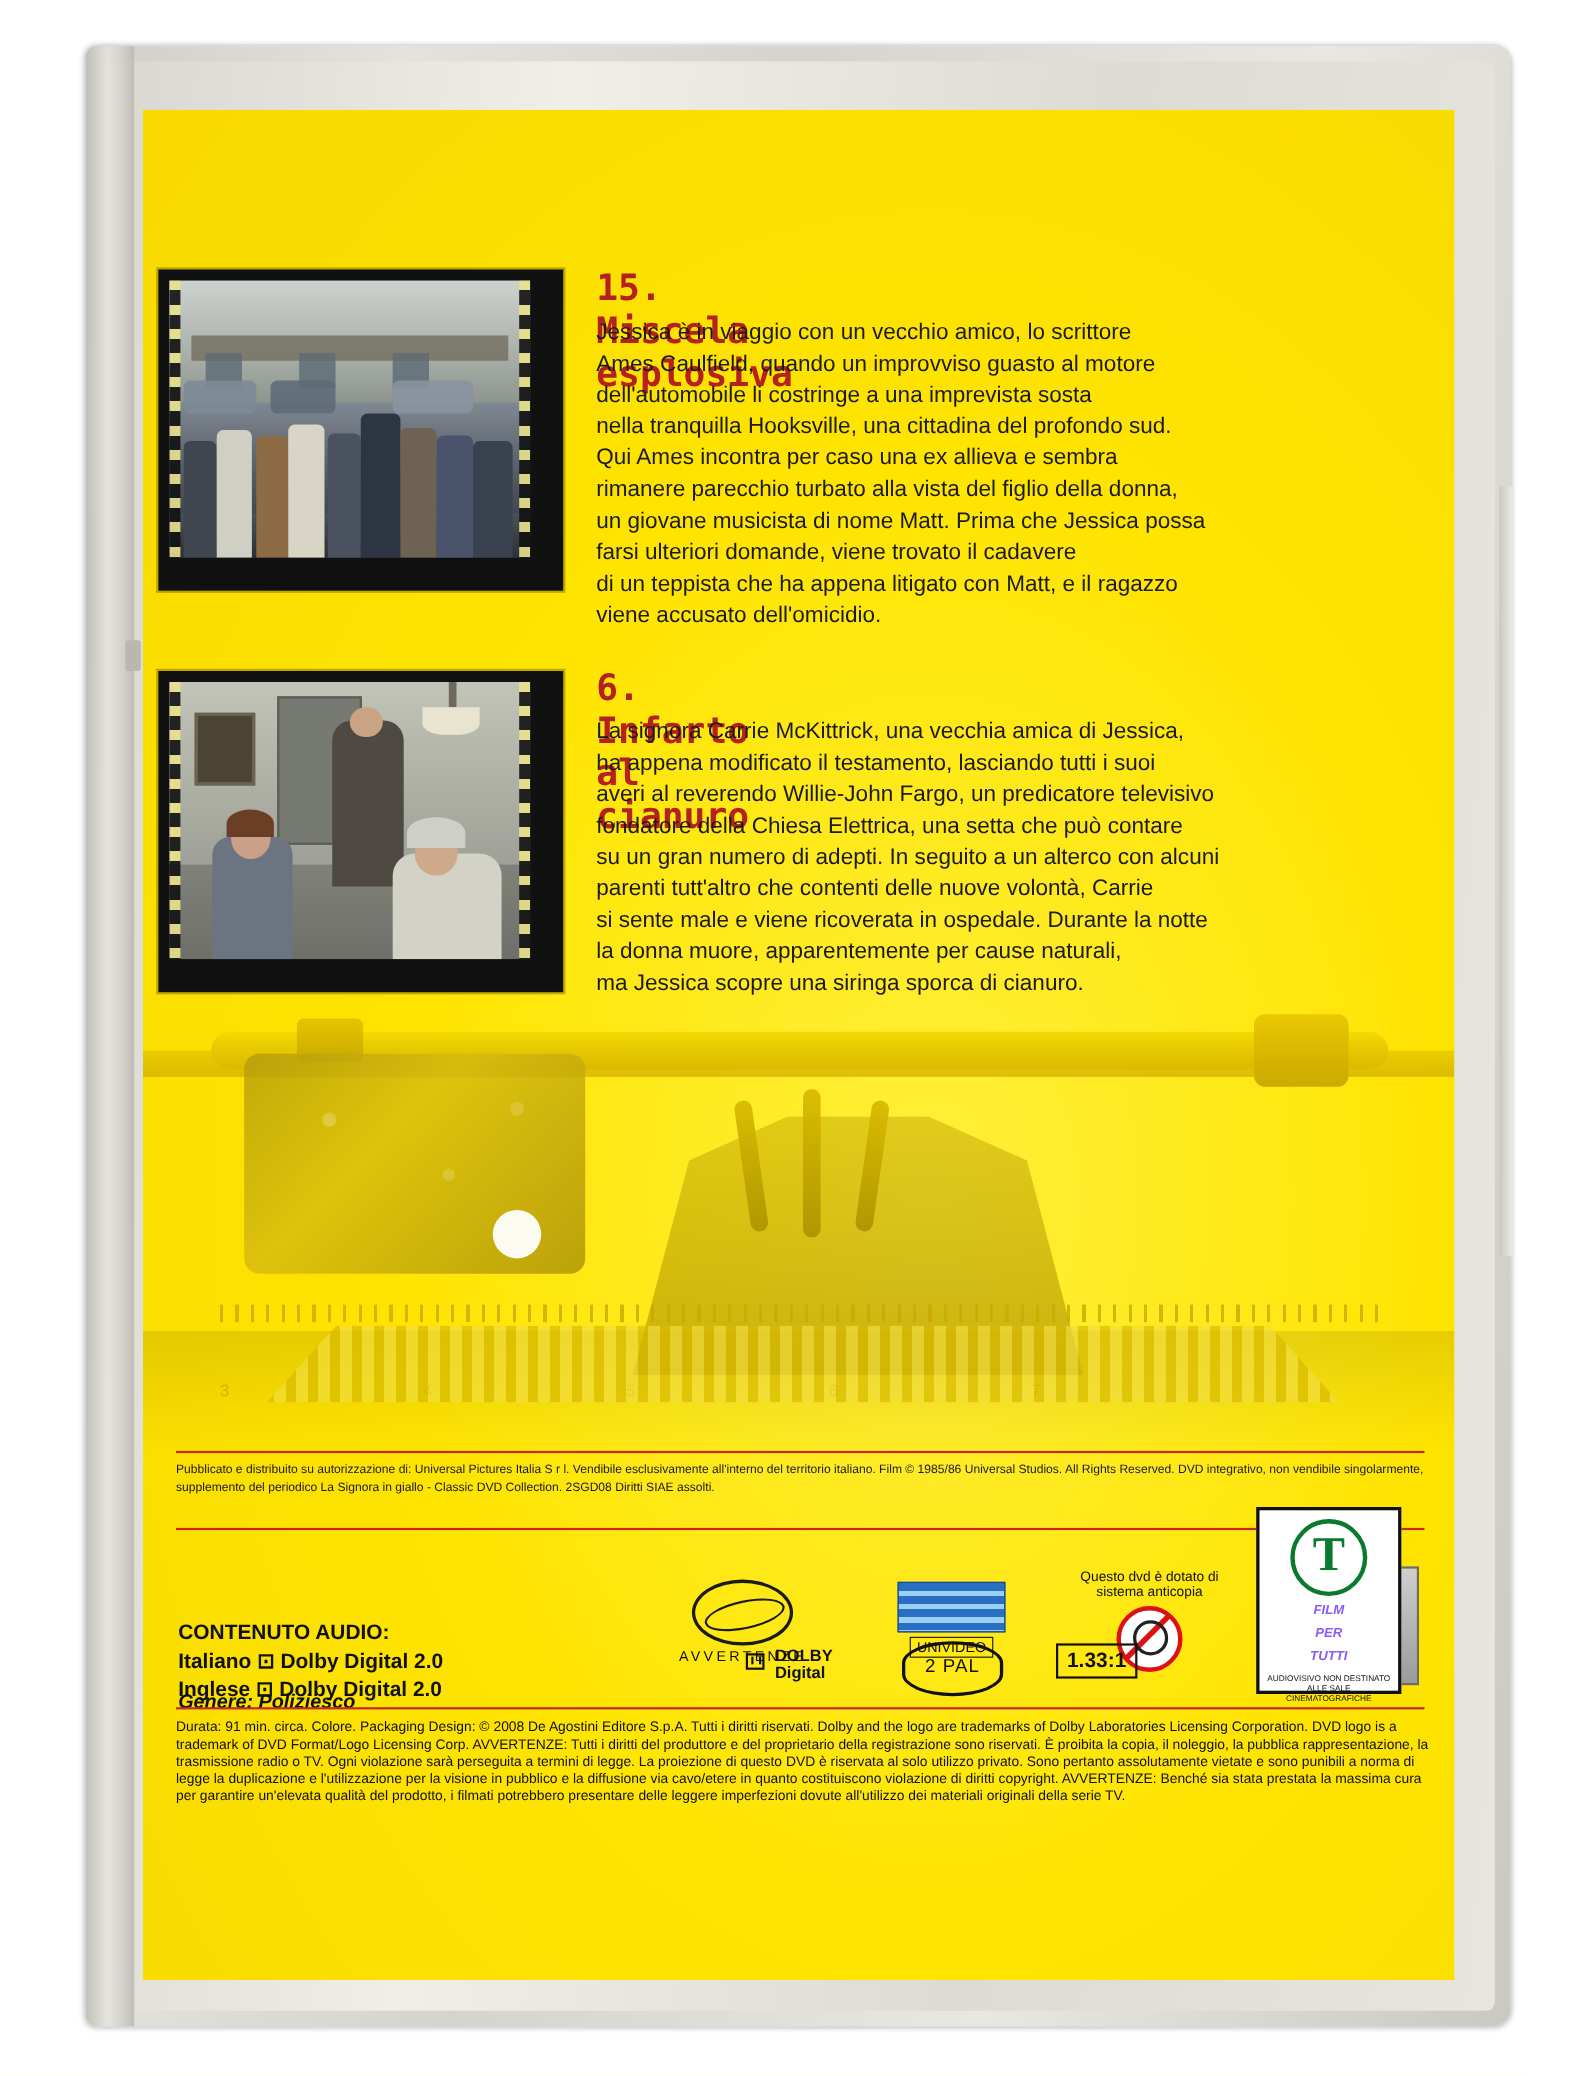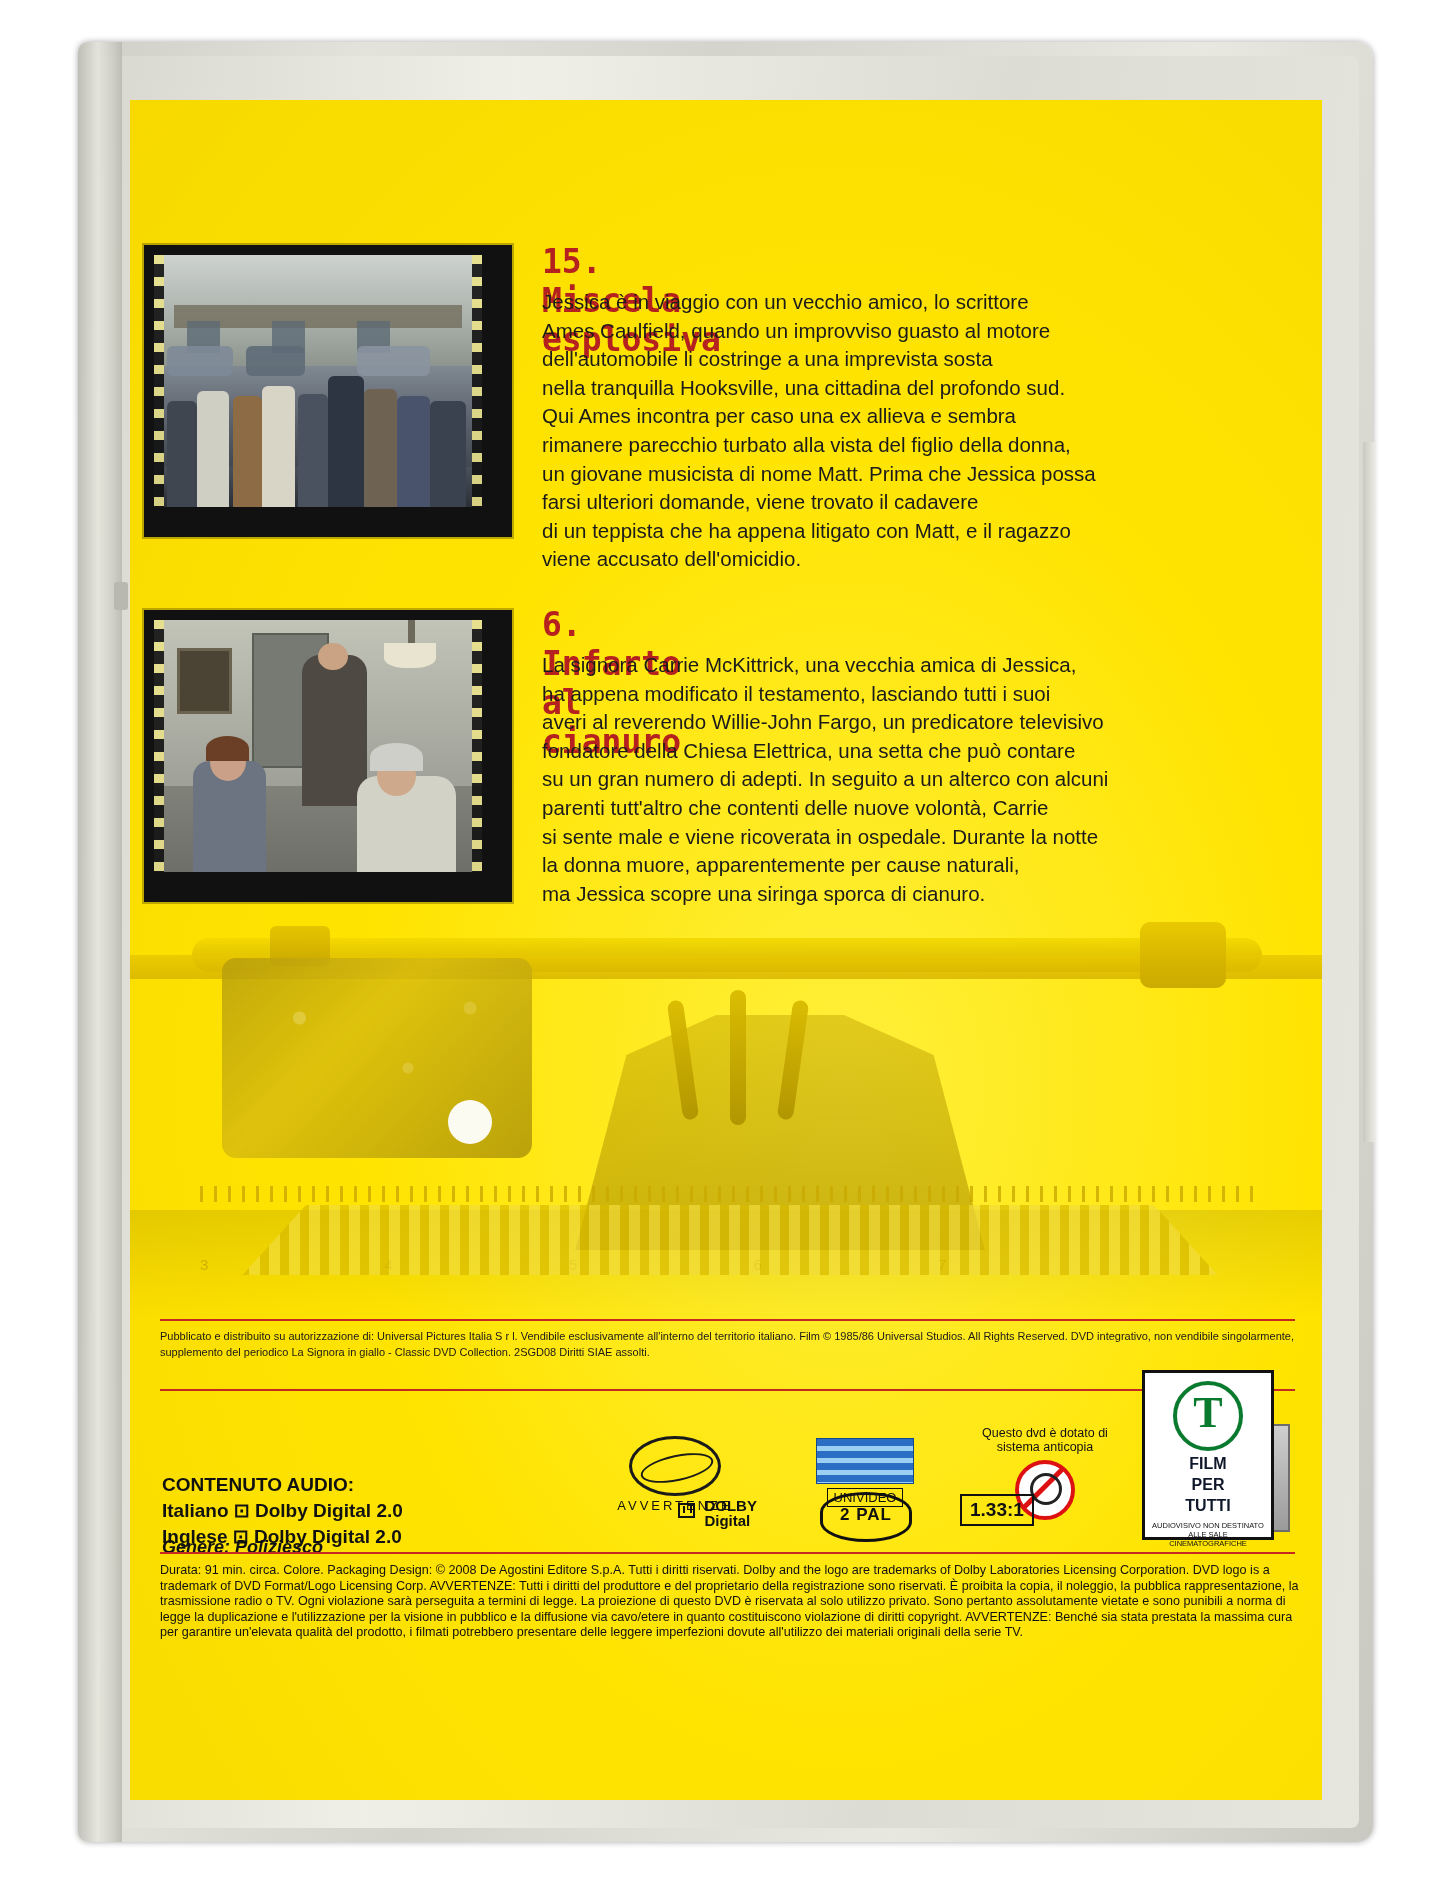--- a/index.html
+++ b/index.html
@@ -211,28 +211,28 @@
   .quality .disc{width:46px;height:46px;margin:4px auto 2px;border-radius:50%;background:radial-gradient(circle,#fff 22%,#b9c6d6 30%,#8fa3bb 70%,#6d7f96 100%);border:1px solid #666;}
 
   .tbadge{
     position:absolute;left:1012px;top:1270px;width:132px;height:170px;
     border:3px solid #111;background:#fff;text-align:center;box-sizing:border-box;padding-top:6px;
   }
   .tbadge .tcircle{
     width:62px;height:62px;margin:2px auto 2px;border:4px solid #0a7a2e;border-radius:50%;
     color:#0a7a2e;font-size:44px;font-weight:bold;line-height:56px;font-family:"Liberation Serif",serif;
   }
-  .tbadge .l1{font-size:16px;font-weight:bold;line-height:21px;color:#0f172a;}
+  .tbadge .l1{font-size:12px;font-weight:bold;line-height:21px;color:#8b5cf6;font-style:italic;}
   .tbadge .fine{font-size:7.5px;line-height:9px;color:#111;margin-top:5px;padding:0 4px;}
 
   .dolby{position:absolute;left:548px;top:1398px;color:#111;}
   .dolby .lbl{display:inline-block;font-size:15px;font-weight:bold;line-height:15px;vertical-align:middle;margin-left:5px;text-align:left;}
 
   .pal{position:absolute;left:690px;top:1392px;width:86px;height:44px;border:3px solid #111;border-radius:50%/40%;
-    color:#111;font-weight:bold;font-size:17px;text-align:center;line-height:40px;letter-spacing:1px;}
+    color:#111;font-weight:normal;font-size:17px;text-align:center;line-height:40px;letter-spacing:1px;}
   .ratio{position:absolute;left:830px;top:1394px;border:2px solid #111;padding:3px 8px;font-size:19px;font-weight:bold;color:#111;}
 
   .dolby-sym{display:inline-block;width:13px;height:11px;border:2px solid #111;position:relative;vertical-align:-1px;}
   .dolby-sym:after{content:"";position:absolute;left:3px;top:1px;width:5px;height:7px;border-left:2px solid #111;border-right:2px solid #111;}
 
   .footer{
     position:absolute;left:30px;top:1463px;width:1140px;color:#111;
     font-size:12.6px;line-height:15.5px;
   }
 </style>

